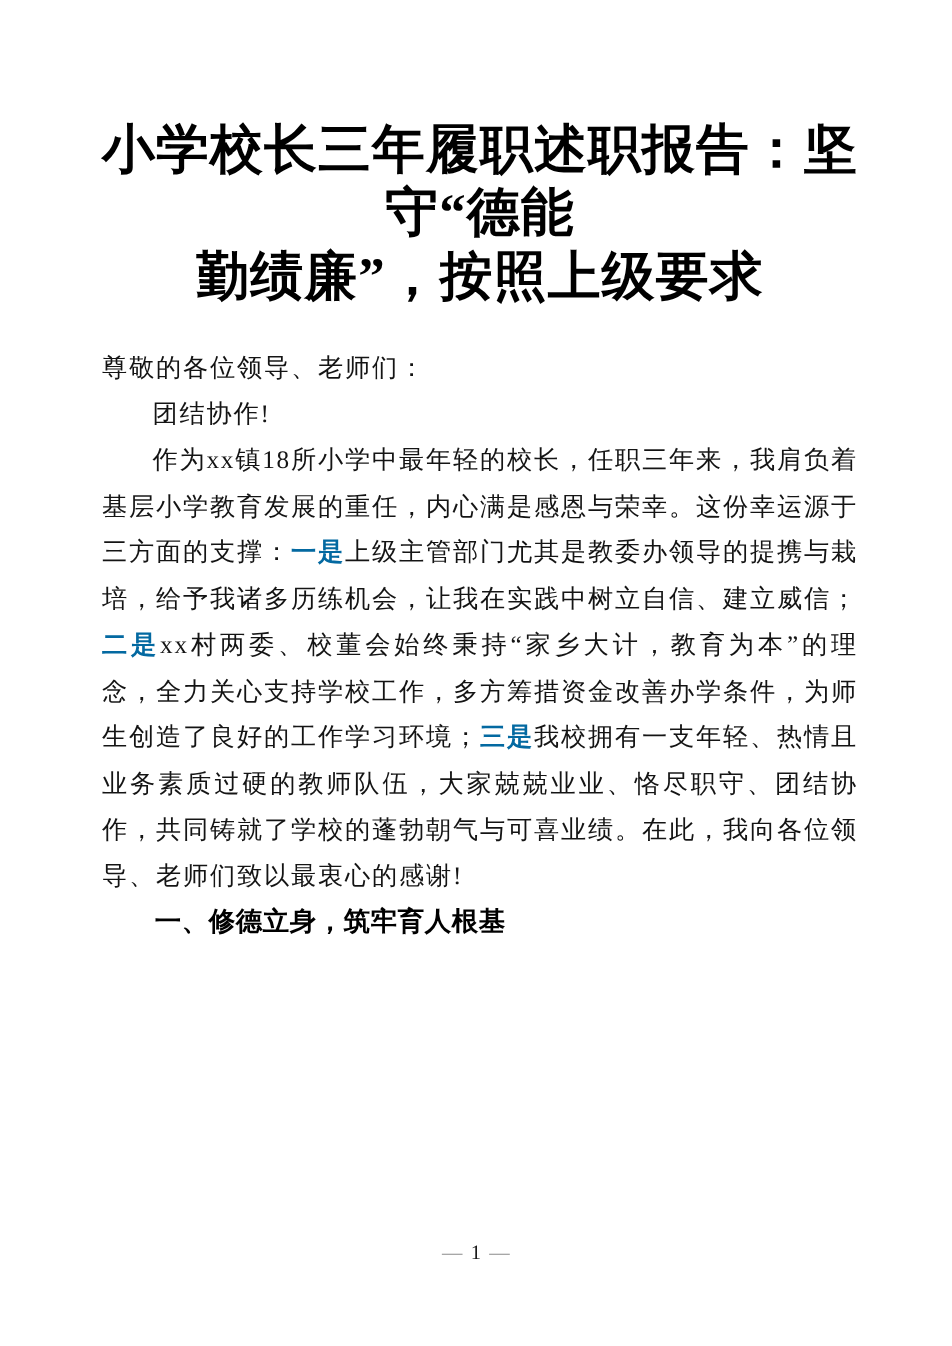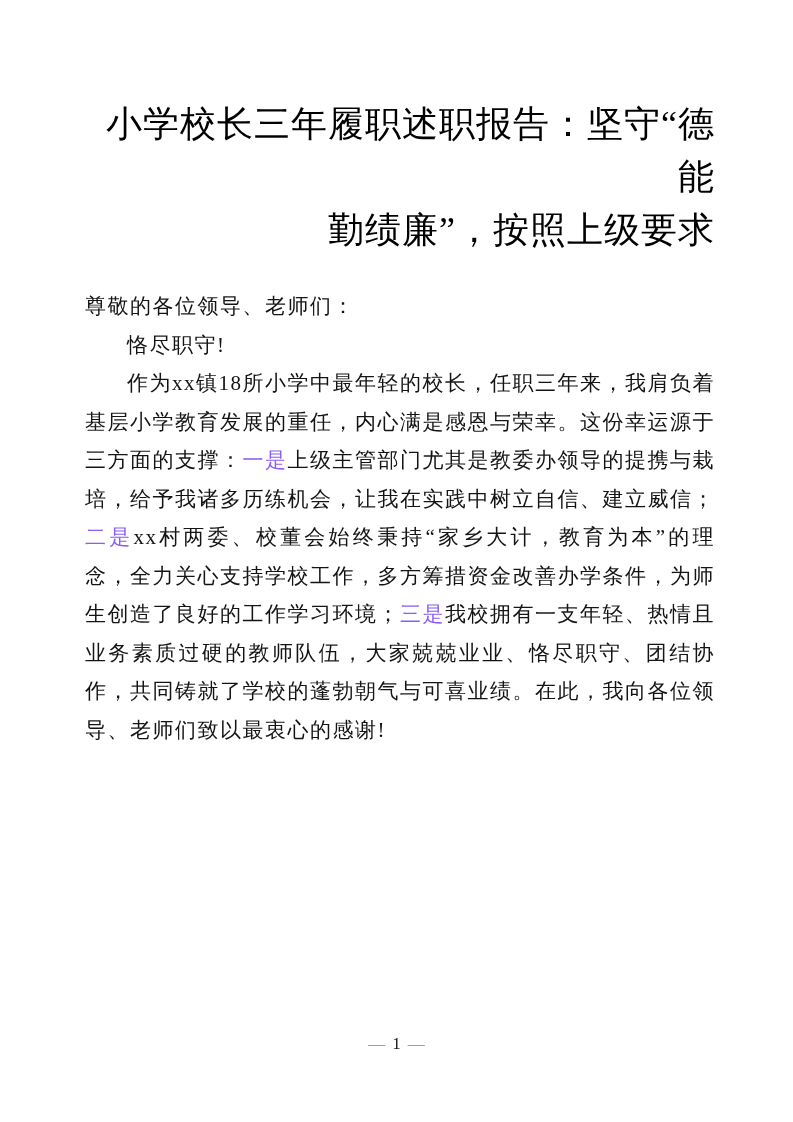--- a/index.html
+++ b/index.html
@@ -17,46 +17,46 @@
     font-family: "Liberation Serif", serif;
   }
   .content {
     position: absolute;
     left: 85px;
     right: 78px;
     top: 98px;
   }
   .doc-title {
     margin: 0 0 30px 0;
-    font-size: 36px;
+    font-size: 44px;
     line-height: 53px;
-    font-weight: 400;
-    text-align: right;
+    font-weight: 700;
+    text-align: center;
     letter-spacing: 1px;
     color: #000000;
   }
   .title-line {
     display: block;
   }
   .para {
     margin: 0;
     font-size: 21px;
     line-height: 38.5px;
     letter-spacing: 1.5px;
     text-align: justify;
     text-align-last: left;
     text-indent: 2em;
     color: #141414;
   }
   .para.no-indent {
     text-indent: 0;
   }
   .bold-run {
-    font-weight: 400;
-    color: #8b5cf6;
+    font-weight: 700;
+    color: #0369a1;
   }
   .section-heading {
     margin: 0;
     font-family: "Liberation Sans", sans-serif;
     font-size: 22px;
     line-height: 38.5px;
     font-weight: 700;
     text-indent: 2em;
     letter-spacing: 0.5px;
     color: #000000;
@@ -84,25 +84,26 @@
 <div class="page">
   <div class="content">
 
     <h1 class="doc-title">
       <span class="title-line">小学校长三年履职述职报告：坚守“德能</span>
       <span class="title-line">勤绩廉”，按照上级要求</span>
     </h1>
 
     <p class="para no-indent">尊敬的各位领导、老师们：</p>
 
-    <p class="para">恪尽职守!</p>
+    <p class="para">团结协作!</p>
 
     <p class="para"><span>作为xx镇18所小学中最年轻的校长，任职三年来，我肩负着基层小学教育发展的重任，内心满是感恩与荣幸。这份幸运源于三方面的支撑：</span><span class="bold-run">一是</span><span>上级主管部门尤其是教委办领导的提携与栽培，给予我诸多历练机会，让我在实践中树立自信、建立威信；</span><span class="bold-run">二是</span><span>xx村两委、校董会始终秉持“家乡大计，教育为本”的理念，全力关心支持学校工作，多方筹措资金改善办学条件，为师生创造了良好的工作学习环境；</span><span class="bold-run">三是</span><span>我校拥有一支年轻、热情且业务素质过硬的教师队伍，大家兢兢业业、恪尽职守、团结协作，共同铸就了学校的蓬勃朝气与可喜业绩。在此，我向各位领导、老师们致以最衷心的感谢!</span></p>
 
 
+    <h2 class="section-heading">一、修德立身，筑牢育人根基</h2>
 
 
   </div>
 
   <div class="footer">
     <span class="dash">—</span><span class="page-num">1</span><span class="dash">—</span>
   </div>
 </div>
 
 </body></html>

